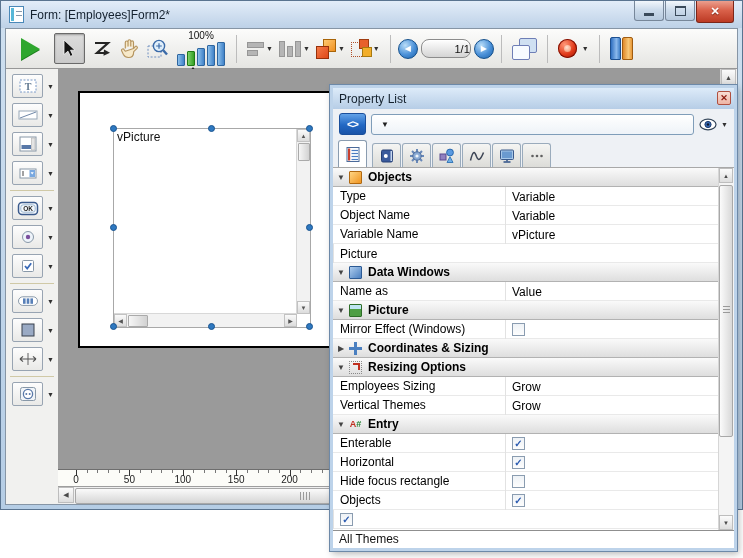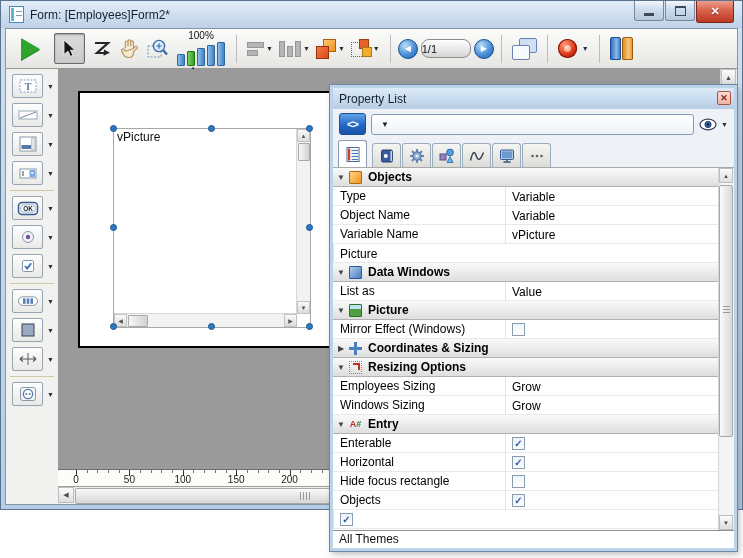--- a/index.html
+++ b/index.html
@@ -55,21 +55,21 @@
   .ti-level .fr{position:absolute;left:0;top:7px;width:11px;height:11px;background:linear-gradient(135deg,#f47a48,#df4818);border:1px solid #98300a;}
   .ti-grid{position:relative;width:20px;height:19px;}
   .ti-grid .dot{position:absolute;left:0;top:3px;width:13px;height:13px;border:1px dotted #b05028;}
   .ti-grid .s1{position:absolute;left:8px;top:0;width:8px;height:8px;background:#e8602c;border:1px solid #a03c10;}
   .ti-grid .s2{position:absolute;left:11px;top:8px;width:8px;height:8px;background:#f2ae2a;border:1px solid #a87a10;}
   .navbtn{width:18px;height:18px;border-radius:50%;border:1px solid #14508c;color:#fff;font-size:8px;
     background:radial-gradient(circle at 35% 30%,#b9ddf8,#4a90d8 55%,#1a60a8);
     display:flex;align-items:center;justify-content:center;}
   .pagefield{width:48px;height:17px;border:1px solid #8c8c8c;border-radius:8px;
     background:linear-gradient(#ffffff,#d4d4d4);box-shadow:inset 0 1px 0 #fff;
-    display:flex;align-items:center;justify-content:flex-start;font-size:11px;margin:0 3px;}
+    display:flex;align-items:center;justify-content:flex-end;font-size:11px;margin:0 3px;}
   .ti-views{position:relative;width:25px;height:21px;}
   .ti-views .bk{position:absolute;left:7px;top:0;width:16px;height:13px;background:#cfe0f2;border:1px solid #6e7eb6;border-radius:2px;}
   .ti-views .fr{position:absolute;left:0;top:7px;width:16px;height:13px;background:#f7fbff;border:1px solid #6e7eb6;border-radius:2px;}
   .ti-gear{width:19px;height:19px;border-radius:50%;position:relative;
     background:radial-gradient(circle at 35% 30%,#ff9878,#e03818 55%,#8c1404);box-shadow:inset 0 0 0 1px #7c1004;}
   .ti-gear::after{content:"";position:absolute;inset:6px;border-radius:50%;
     background:radial-gradient(circle at 40% 35%,#ffe0d0,#f08860);}
   .ti-books{display:flex;gap:1px;align-items:flex-end;}
   .ti-books .b1{width:9px;height:21px;border-radius:2px 2px 1px 1px;background:linear-gradient(90deg,#2f6fc0,#8ab8ec 60%,#3f7fc8);border:1px solid #1c4f90;}
   .ti-books .b2{width:9px;height:21px;border-radius:2px 2px 1px 1px;background:linear-gradient(90deg,#e08828,#f8c878 60%,#e89838);border:1px solid #a05c10;}
@@ -637,21 +637,21 @@
         </div>
         <div class="prow">
           <div class="prow-v">Picture</div>
         </div>
         <div class="sec-h">
           <span class="sec-arrow">▼</span>
           <span class="sec-ic ic-data-source-cube"></span>
           <span class="sec-lb">Data Windows</span>
         </div>
         <div class="prow">
-          <div class="prow-l">List as</div>
+          <div class="prow-l">Name as</div>
           <div class="prow-v">Value</div>
         </div>
         <div class="sec-h">
           <span class="sec-arrow">▼</span>
           <span class="sec-ic ic-picture"></span>
           <span class="sec-lb">Picture</span>
         </div>
         <div class="prow">
           <div class="prow-l">Mirror Effect (Windows)</div>
           <div class="prow-v">
@@ -666,21 +666,21 @@
         <div class="sec-h">
           <span class="sec-arrow">▼</span>
           <span class="sec-ic ic-resizing"></span>
           <span class="sec-lb">Resizing Options</span>
         </div>
         <div class="prow">
           <div class="prow-l">Employees Sizing</div>
           <div class="prow-v">Grow</div>
         </div>
         <div class="prow">
-          <div class="prow-l">Windows Sizing</div>
+          <div class="prow-l">Vertical Themes</div>
           <div class="prow-v">Grow</div>
         </div>
         <div class="sec-h">
           <span class="sec-arrow">▼</span>
           <span class="sec-ic ic-entry"></span>
           <span class="sec-lb">Entry</span>
         </div>
         <div class="prow">
           <div class="prow-l">Enterable</div>
           <div class="prow-v">

